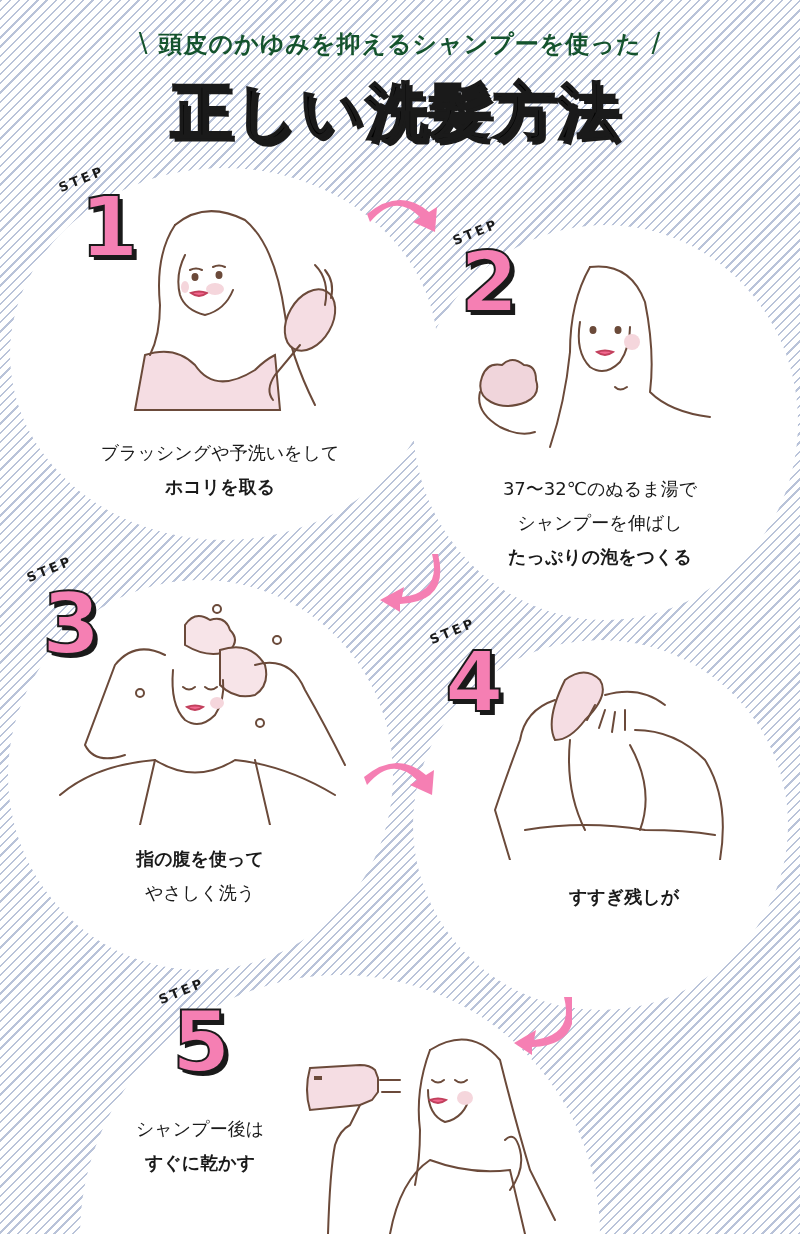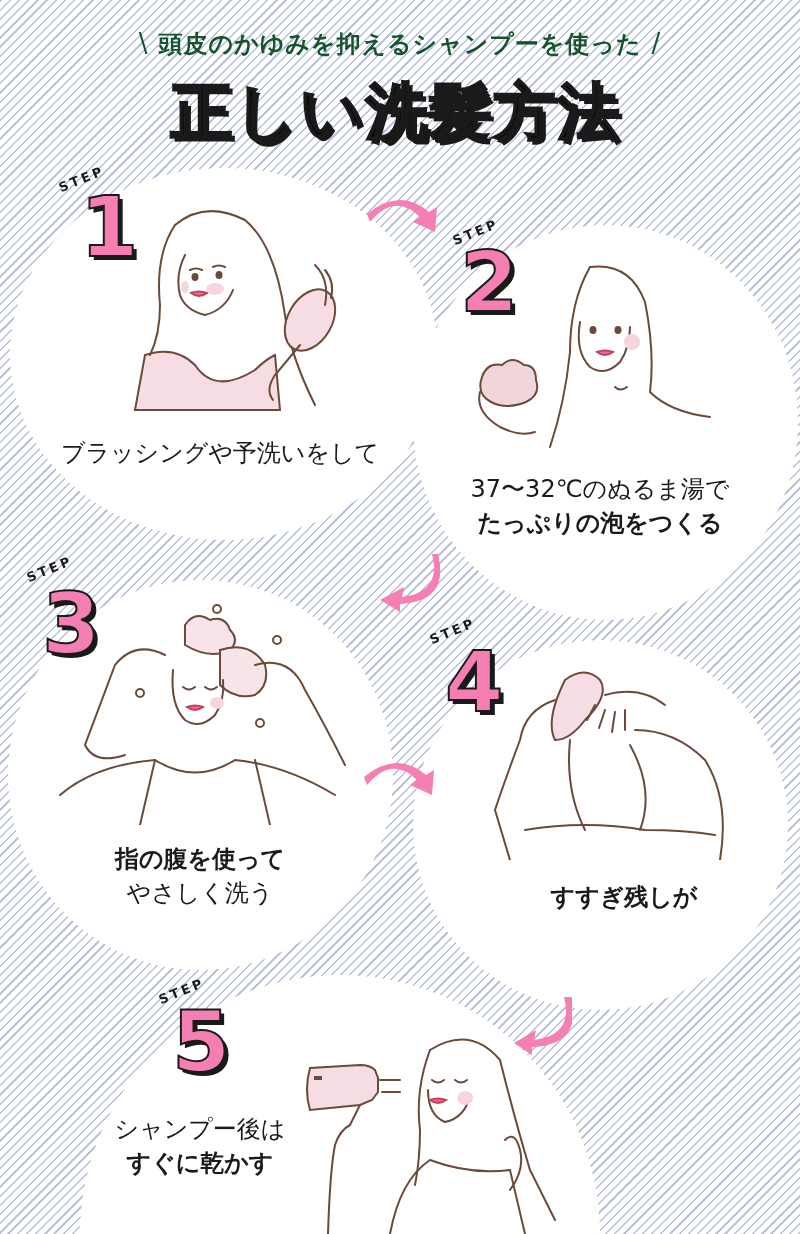--- a/index.html
+++ b/index.html
@@ -24,21 +24,21 @@
   .step-label {
     position: absolute; font-size: 13px; font-weight: bold; color: #1a1a1a;
     letter-spacing: 3px; transform: rotate(-22deg); transform-origin: left bottom;
   }
   .step-num {
     position: absolute; font-size: 84px; font-weight: bold; color: #f57fb3;
     -webkit-text-stroke: 2px #1a1a1a; text-shadow: 4px 4px 0 #1a1a1a; line-height: 1;
     font-family: "DejaVu Sans", sans-serif;
   }
   .caption {
-    position: absolute; text-align: center; color: #1a1a1a; font-size: 24px; line-height: 34px;
+    position: absolute; text-align: center; color: #1a1a1a; font-size: 18px; line-height: 34px;
   }
   .caption .b { font-weight: bold; }
   .arrow { position: absolute; }
   .illus { position: absolute; }
 </style>
 </head>
 <body>
 
 <div class="circle" style="left:10px; top:168px; width:428px; height:372px;"></div>
 <div class="circle" style="left:413px; top:225px; width:385px; height:395px;"></div>
@@ -63,20 +63,21 @@
   <ellipse cx="104" cy="80" rx="2.5" ry="3" fill="#6b4a3a"></ellipse>
   <path d="M76 98 q8 6 16 0 q-8 -3 -16 0 z" fill="#f2688f" stroke="#c2405d"></path>
   <ellipse cx="100" cy="94" rx="9" ry="6" fill="#f5d6dc" stroke="none"></ellipse>
   <ellipse cx="70" cy="92" rx="4" ry="6" fill="#f5d6dc" stroke="none"></ellipse>
   <ellipse cx="195" cy="125" rx="22" ry="33" transform="rotate(30 195 125)" fill="#f5dde3"></ellipse>
   <path d="M185 150 L160 180 Q150 195 158 205"></path>
   <path d="M200 70 q15 15 10 40 M210 75 q10 12 6 28"></path>
 </svg>
 <div class="caption" style="left:20px; top:436px; width:400px;">
   <div>ブラッシングや予洗いをして</div>
+  <div class="b">ホコリを取る</div>
 </div>
 
 <svg class="arrow" style="left:365px; top:192px;" width="80" height="50" viewBox="0 0 80 50">
   <path d="M5 30 Q30 0 55 25 L48 30 L70 40 L72 15 L64 20 Q35 -5 2 22 Z" fill="#f57fb3"></path>
 </svg>
 
 <div class="step-label" style="left:456px; top:233px;">STEP</div>
 <div class="step-num" style="left:460px; top:240px;">2</div>
 <svg class="illus" style="left:470px; top:262px;" width="250" height="190" viewBox="0 0 250 190" fill="none" stroke="#6b4a3a" stroke-width="2" stroke-linecap="round">
   <path d="M120 5 Q160 0 175 40 Q185 90 180 130 Q200 150 240 155"></path>
@@ -85,20 +86,21 @@
   <ellipse cx="123" cy="68" rx="2.5" ry="3" fill="#6b4a3a"></ellipse>
   <ellipse cx="148" cy="68" rx="2.5" ry="3" fill="#6b4a3a"></ellipse>
   <path d="M127 90 q8 6 16 0 q-8 -3 -16 0 z" fill="#f2688f" stroke="#c2405d"></path>
   <ellipse cx="162" cy="80" rx="8" ry="8" fill="#f5d6dc" stroke="none"></ellipse>
   <path d="M12 115 q5 -15 20 -12 q10 -10 22 0 q12 0 12 15 q5 15 -10 22 q-20 8 -35 0 q-15 -8 -9 -25 z" fill="#f0d5db"></path>
   <path d="M10 130 q-5 20 20 35 q20 10 35 5"></path>
   <path d="M145 125 q5 5 12 0"></path>
 </svg>
 <div class="caption" style="left:430px; top:472px; width:340px;">
   <div>37〜32℃のぬるま湯で</div>
+  <div>シャンプーを伸ばし</div>
   <div class="b">たっぷりの泡をつくる</div>
 </div>
 
 <svg class="arrow" style="left:372px; top:552px;" width="70" height="60" viewBox="0 0 70 60">
   <path d="M60 2 Q70 40 30 45 L32 35 L8 48 L28 60 L28 52 Q78 50 66 2 Z" fill="#f57fb3"></path>
 </svg>
 
 <div class="step-label" style="left:30px; top:570px;">STEP</div>
 <div class="step-num" style="left:42px; top:582px;">3</div>
 <svg class="illus" style="left:55px; top:595px;" width="310" height="230" viewBox="0 0 310 230" fill="none" stroke="#6b4a3a" stroke-width="2" stroke-linecap="round">

